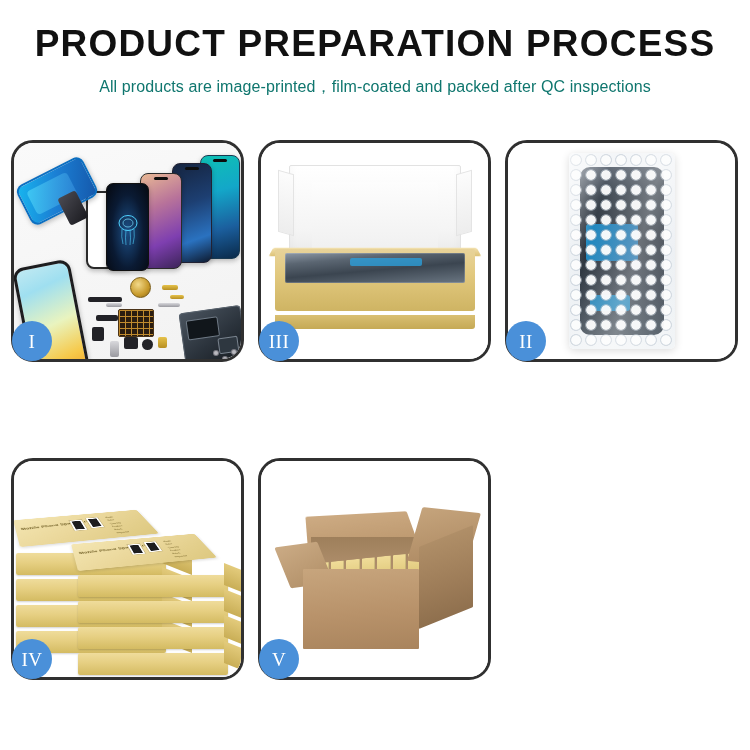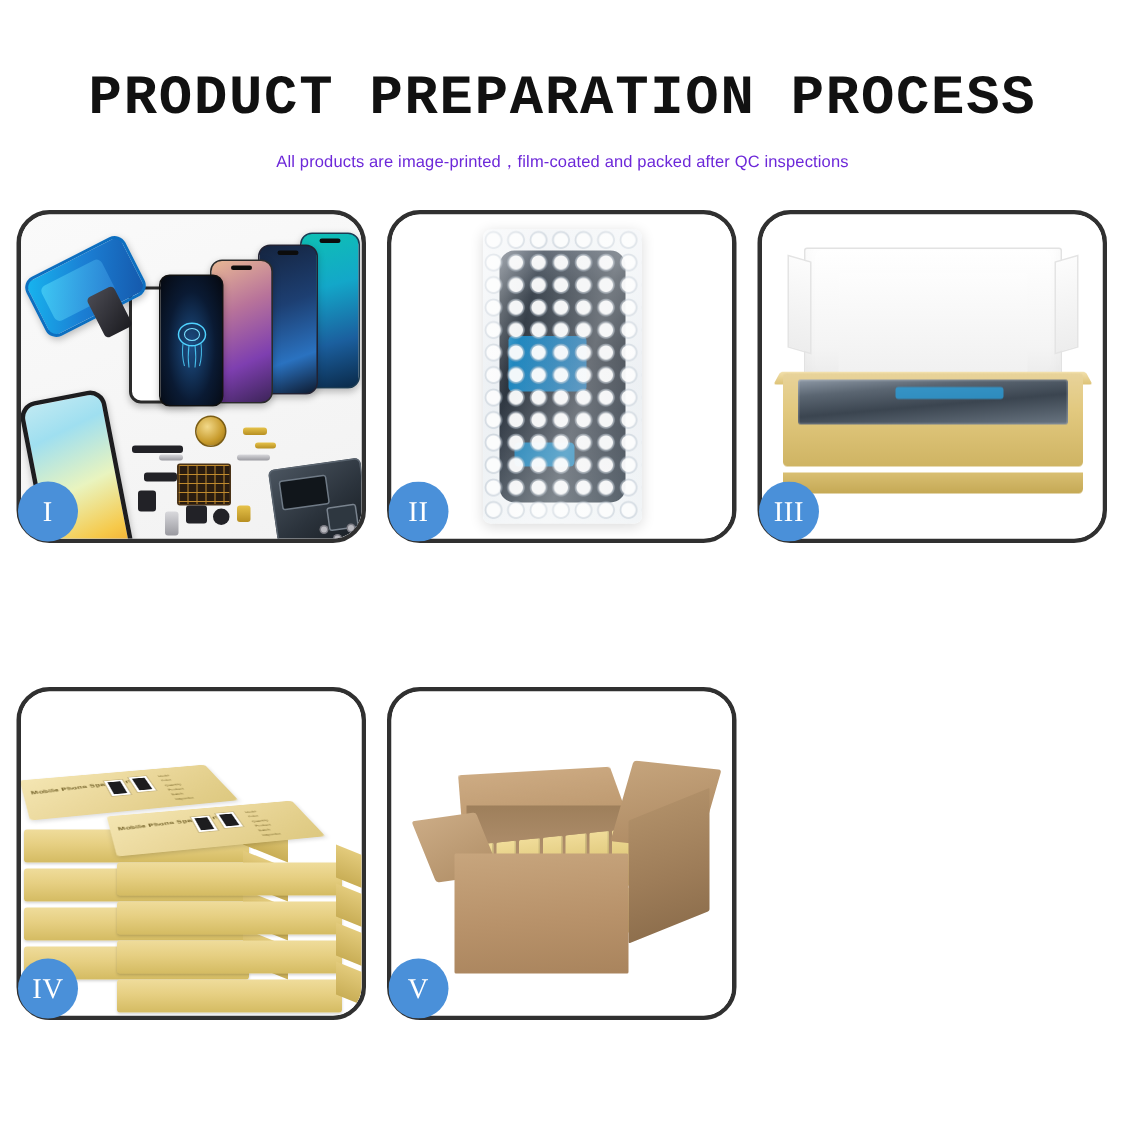--- a/index.html
+++ b/index.html
@@ -8,25 +8,25 @@
     background: #ffffff;
     font-family: "Liberation Sans", sans-serif;
     overflow: hidden;
   }
   #root { position: relative; width: 750px; height: 750px; background: #fff; }
 
   
   .header { position: absolute; left: 0; top: 0; width: 750px; text-align: center; }
   .title {
     font-size: 37px; font-weight: 700; letter-spacing: 1.2px;
-    color: #111; line-height: 1; padding-top: 48px;
-    font-family: Liberation Mono, monospace;
+    color: #111; line-height: 1; padding-top: 25px;
+    font-family: Liberation Sans, sans-serif;
   }
   .subtitle {
-    font-size: 11px; font-weight: 400; color: #6d28d9;
+    font-size: 16px; font-weight: 400; color: #0f766e;
     padding-top: 15px; letter-spacing: .1px;
   }
 
   
   .grid {
     position: absolute; left: 11px; top: 140px;
     width: 728px; height: 545px;
     display: grid;
     grid-template-columns: 233px 233px 233px;
     grid-template-rows: 222px 222px;
@@ -402,50 +402,50 @@
               <i style="left:9px;top:8px;"></i>
             <i style="left:18px;top:1px;"></i>
               <i style="left:25px;top:9px;"></i>
           </span>
         </div>
       </div>
       <div class="badge">I</div>
     </div>
 
     <div class="panel">
+      <div class="panel-inner p3">
+        <div class="mailerbox">
+          <div class="mb-lid">
+            <span class="mb-lid-flapL"></span>
+            <span class="mb-lid-flapR"></span>
+            <span class="mb-foam"></span>
+          </div>
+          <div class="mb-tray-lip"></div>
+          <div class="mb-tray">
+            <span class="mb-tray-inner"></span>
+          </div>
+          <div class="mb-side"></div>
+        </div>
+      </div>
+      <div class="badge">III</div>
+    </div>
+
+    <div class="panel">
       <div class="panel-inner p2">
         <div class="bubblewrap">
           <div class="wrapped-item"></div>
           <div class="bubbles2"></div>
           <div class="bubbles"></div>
           <div class="wrap-sheen"></div>
         </div>
       </div>
       <div class="badge">II</div>
     </div>
 
     <div class="panel">
-      <div class="panel-inner p3">
-        <div class="mailerbox">
-          <div class="mb-lid">
-            <span class="mb-lid-flapL"></span>
-            <span class="mb-lid-flapR"></span>
-            <span class="mb-foam"></span>
-          </div>
-          <div class="mb-tray-lip"></div>
-          <div class="mb-tray">
-            <span class="mb-tray-inner"></span>
-          </div>
-          <div class="mb-side"></div>
-        </div>
-      </div>
-      <div class="badge">III</div>
-    </div>
-
-    <div class="panel">
       <div class="panel-inner p4">
         <div class="stack">
 
           <div class="sbox" style="left:0;top:74px;">
               <span class="face"></span>
             </div>
           <div class="sbox" style="left:0;top:100px;">
               <span class="face"></span>
             </div>
           <div class="sbox" style="left:0;top:126px;">

